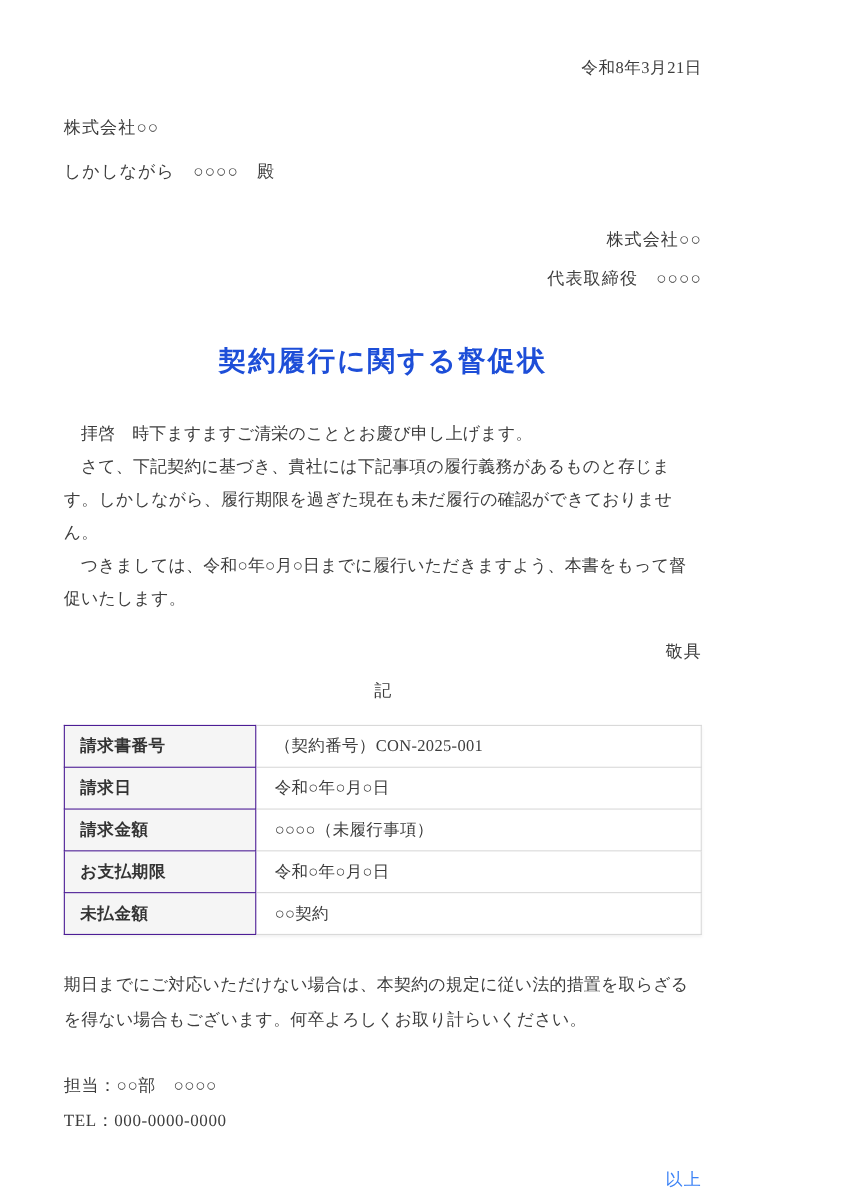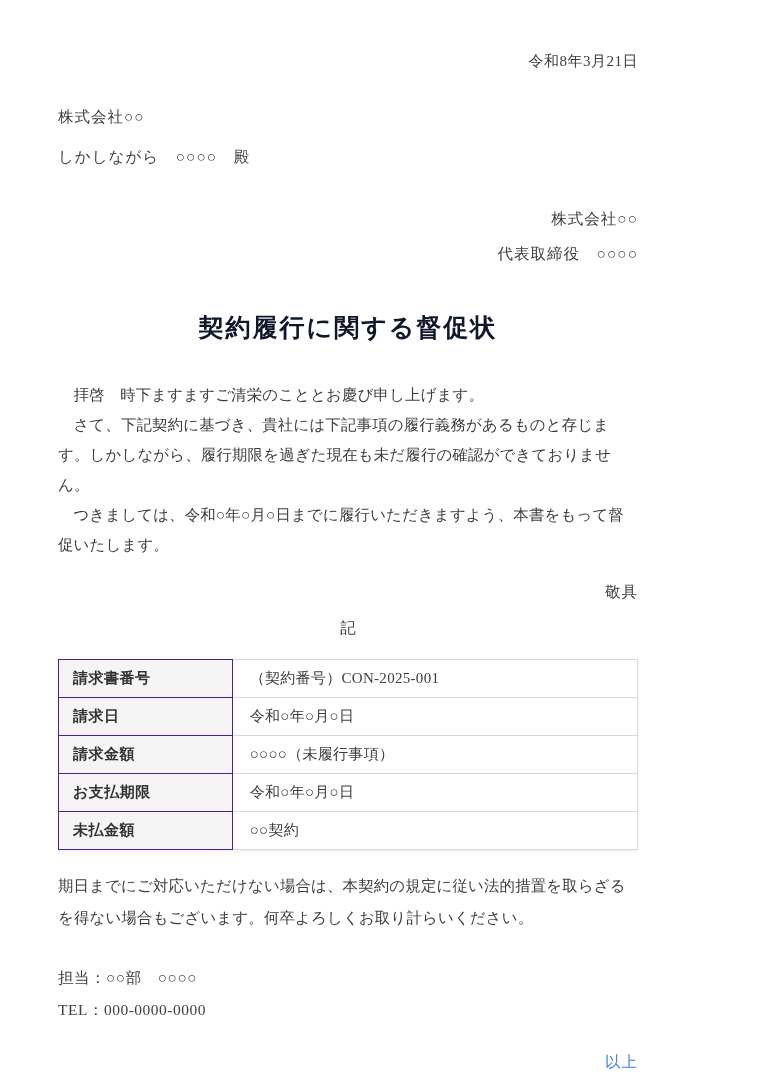--- a/index.html
+++ b/index.html
@@ -35,21 +35,21 @@
     text-align: right;
     font-size: 15.5px;
     line-height: 35px;
     letter-spacing: 1px;
   }
   .doc-title {
     margin-top: 40px;
     text-align: center;
     font-size: 25px;
     font-weight: bold;
-    color: #0f172a;
+    color: #1d4ed8;
     letter-spacing: 2px;
   }
   .body-text {
     margin-top: 36px;
     font-size: 15.4px;
     line-height: 30px;
     letter-spacing: 0.2px;
   }
   .body-text p { text-indent: 1em; }
   .keigu {
@@ -79,21 +79,21 @@
     border: 1px solid #4c1d95;
     letter-spacing: 0.5px;
     color: #333333;
   }
   .detail-table td {
     padding: 9px 17px;
     border: 1px solid #d9d9d9;
     letter-spacing: 0.3px;
   }
   .notice {
-    margin-top: 20px;
+    margin-top: 30px;
     font-size: 15.4px;
     line-height: 32px;
     letter-spacing: 0.2px;
   }
   .contact-block {
     margin-top: 28px;
     font-size: 15.5px;
     line-height: 32px;
     letter-spacing: 0.5px;
   }

